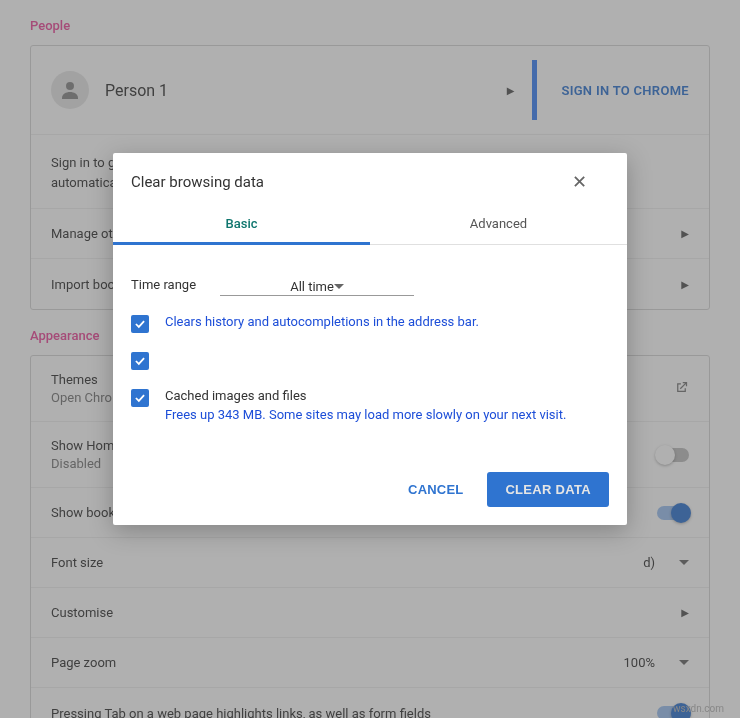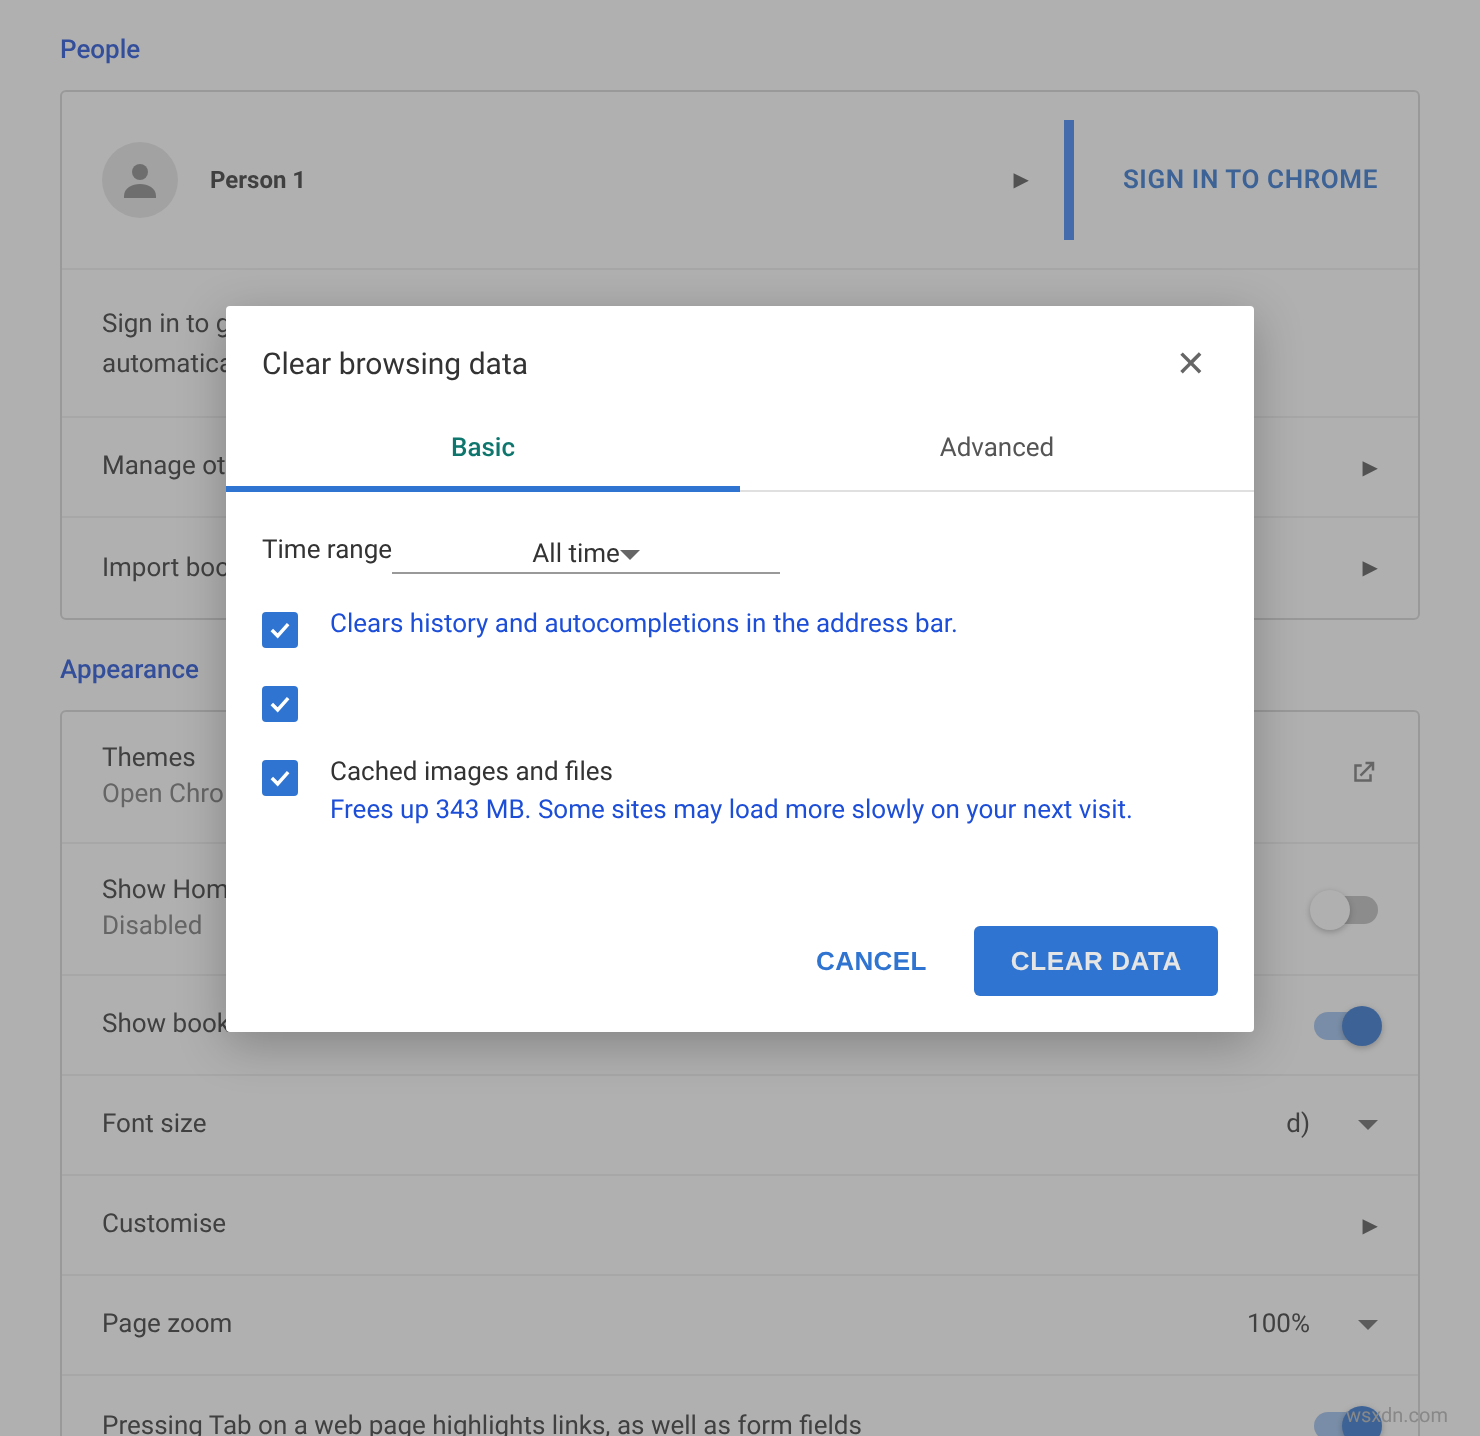--- a/index.html
+++ b/index.html
@@ -12,42 +12,42 @@
       position: relative;
       font-size: 13px;
       color: #333;
     }
     .page {
       padding: 0 30px;
     }
     .section-title {
       font-size: 13px;
       font-weight: 500;
-      color: #1d4ed8;
+      color: #ec4899;
       padding: 18px 0 12px 0;
     }
     .card {
       border: 1px solid #d6d6d6;
       border-radius: 3px;
       background: #fff;
     }
     .profile-row {
       display: flex;
       align-items: center;
       padding: 14px 20px;
       border-bottom: 1px solid #eee;
     }
     .avatar {
       width: 38px; height: 38px; border-radius: 50%;
       background: #e6e6e6;
       display: flex; align-items: center; justify-content: center;
       margin-right: 16px;
     }
     .avatar svg { width: 24px; height: 24px; fill: #888; }
-    .profile-name { flex: 1; font-size: 12px; color: #333; font-weight: bold; }
+    .profile-name { flex: 1; font-size: 16px; color: #333; }
     .chev-icon { color: #555; font-size: 10px; margin: 0 18px; }
     .signin-area {
       border-left: 5px solid #3b82f6;
       padding-left: 24px;
       height: 60px;
       display: flex; align-items: center;
     }
     .signin-btn {
       color: #2f74d0; font-weight: 600; font-size: 13px; letter-spacing: .3px;
       cursor: pointer;
@@ -97,39 +97,39 @@
     }
     .dialog {
       margin-top: 153px;
       width: 514px;
       background: #fff;
       border-radius: 2px;
       box-shadow: 0 6px 24px rgba(0,0,0,.25);
     }
     .dialog-header {
       display: flex; align-items: center; justify-content: space-between;
-      padding: 16px 20px 10px 18px;
+      padding: 16px 36px 10px 18px;
     }
     .dialog-title { font-size: 15px; color: #333; }
     .close-x { font-size: 18px; color: #666; cursor: pointer; padding: 2px 4px; }
     .tabs {
       display: flex; border-bottom: 1px solid #e0e0e0;
     }
     .tab {
       flex: 1; text-align: center; padding: 12px 0 13px 0;
       font-size: 13px; color: #555; cursor: pointer;
       position: relative;
     }
     .tab.active { color: #0f766e; font-weight: 500; }
     .tab.active::after {
       content: ''; position: absolute; left: 0; right: 0; bottom: -1px;
       height: 3px; background: #2f74d0;
     }
     .dialog-body { padding: 18px 18px 4px 18px; }
-    .time-row { display: flex; align-items: center; gap: 0; margin-bottom: 18px; }
+    .time-row { display: flex; align-items: center; gap: 24px; margin-bottom: 18px; margin-top: 10px; }
     .time-label { font-size: 13px; color: #333; }
     .time-select {
       flex: 0 0 194px;
       border-bottom: 1px solid #999;
       padding: 6px 2px 1px 2px;
       display: flex; align-items: center; justify-content: center;
       font-size: 13px; color: #333;
     }
     .check-row { display: flex; gap: 16px; margin-bottom: 18px; align-items: flex-start; }
     .checkbox {

